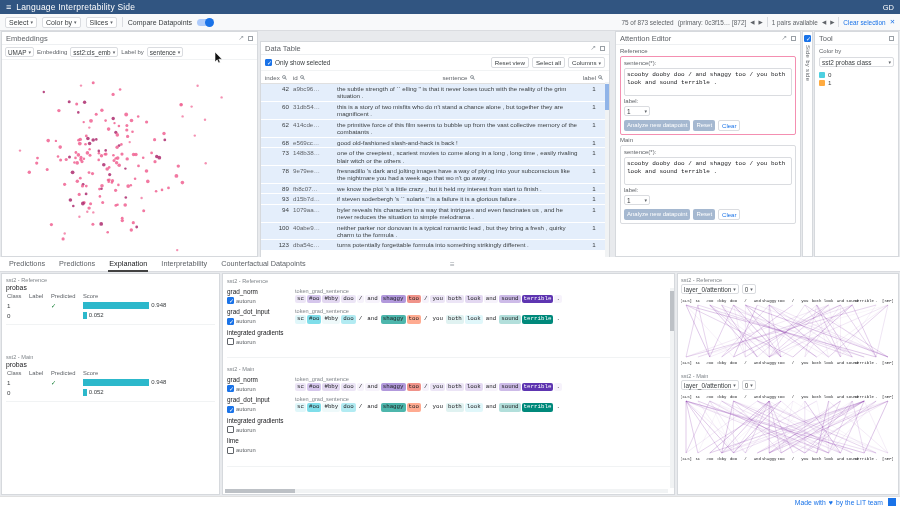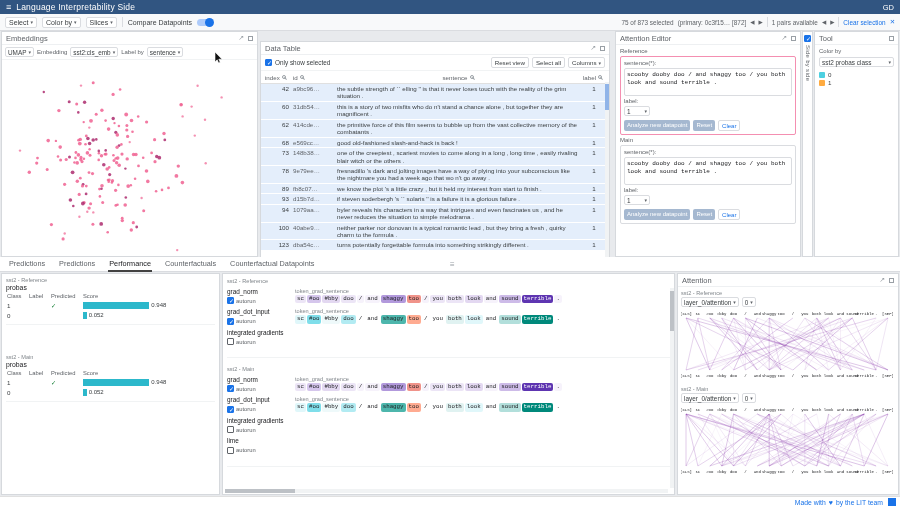--- a/index.html
+++ b/index.html
@@ -548,22 +548,22 @@
           <span class="swatch" style="background: rgb(255, 171, 64);"></span>
           <span>1</span>
         </div>
       </div>
   </div>
 </div>
 
 <div class="tabbar">
   <span class="tab">Predictions</span>
   <span class="tab">Predictions</span>
-  <span class="tab active">Performance</span>
-  <span class="tab">Counterfactuals</span>
+  <span class="tab active">Explanation</span>
+  <span class="tab">Interpretability</span>
   <span class="tab">Counterfactual Datapoints</span>
   <span class="drag-handle">≡</span>
 </div>
 
 <div class="module" id="m-classification">
   <div class="cls-body" id="classification-groups">
       <div class="cls-group">
         <div class="model-tag">sst2 - Reference</div>
         <div class="cls-field">probas</div>
         <div class="cls-hrow">
@@ -783,27 +783,20 @@
     </div>
   <div class="v-scroll">
       <div class="v-thumb"></div>
     </div>
   <div class="h-scroll">
       <div class="h-thumb"></div>
     </div>
 </div>
 
 <div class="module" id="m-attention">
-  <div class="mh">
-    <span class="mh-title">Attention</span>
-    <span class="mh-icons">
-        <span>↗</span>
-        <span class="ic-frame"></span>
-      </span>
-  </div>
   <div class="att-body" id="attention-groups">
       <div class="att-group"><div class="model-tag">sst2 - Reference</div><div class="att-controls">
           <span class="sel">
             <span>layer_0/attention</span>
             <span class="caret">▾</span>
           </span>
           <span class="sel">
             <span>0</span>
             <span class="caret">▾</span>
           </span>

